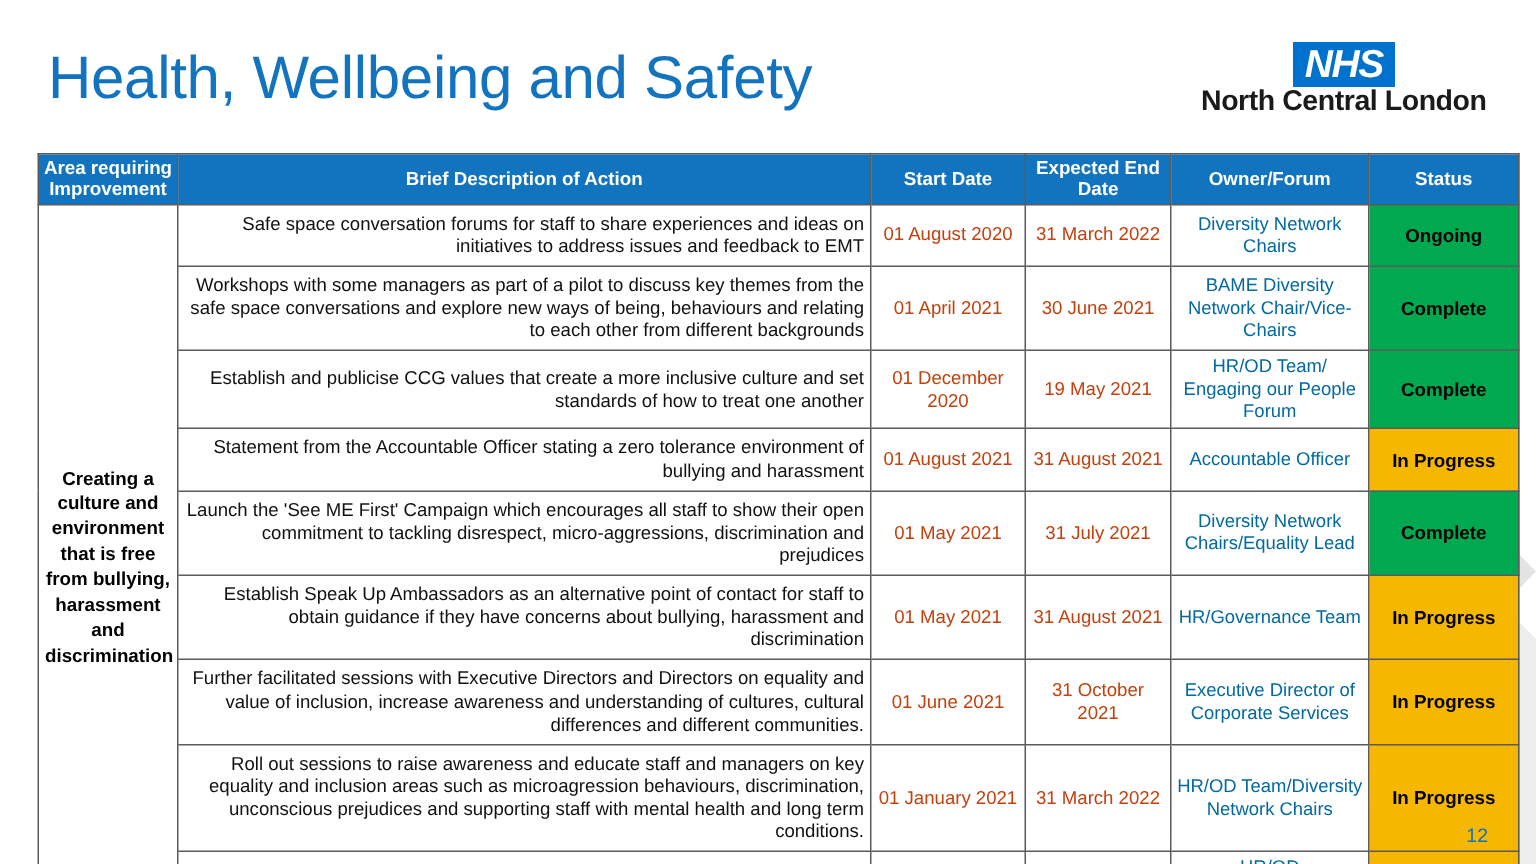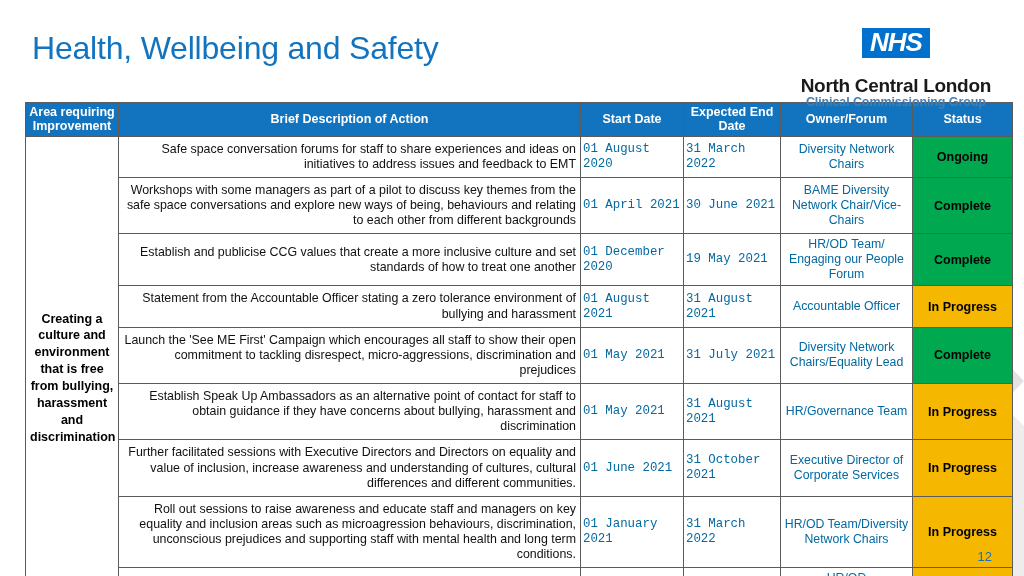--- a/index.html
+++ b/index.html
@@ -22,21 +22,21 @@
     right: 0; bottom: -20px;
     width: 420px; height: 430px;
     pointer-events: none;
     z-index: 0;
   }
 
   
   .title {
     position: absolute;
     left: 32px; top: 30px;
-    font-size: 32px;
+    font-size: 40px;
     font-weight: 400;
     color: #1273BF;
     letter-spacing: -0.2px;
     white-space: nowrap;
     z-index: 3;
   }
 
   
   .logo {
     position: absolute;
@@ -53,21 +53,21 @@
     font-style: italic;
     font-size: 26px;
     letter-spacing: -1px;
     padding: 1px 8px 2px 8px;
     line-height: 1.02;
   }
   .logo-name {
     font-size: 19px;
     font-weight: bold;
     color: #1a1a1a;
-    margin-top: 18px;
+    margin-top: 0;
     letter-spacing: -0.3px;
     line-height: 1.05;
   }
   .logo-sub {
     font-size: 12.5px;
     font-weight: bold;
     color: #3f7fba;
     margin-top: 1px;
     letter-spacing: -0.1px;
     line-height: 1.05;
@@ -121,25 +121,24 @@
     background: #ffffff;
     font-size: 12.4px;
     color: #111;
     line-height: 1.22;
     padding: 5px 4px 5px 5px;
     text-align: right;
   }
   td.date-cell {
     background: #ffffff;
     font-size: 12.4px;
-    color: #0369a1;
-    text-align: left;
+    color: #c2410c;
+    text-align: center;
     line-height: 1.2;
     padding: 3px 2px;
-    font-family: Liberation Mono, monospace;
   }
   td.owner-cell {
     background: #ffffff;
     font-size: 12.3px;
     color: #0369a1;
     text-align: center;
     line-height: 1.22;
     padding: 3px 3px;
   }
   td.status-cell {
@@ -171,21 +170,20 @@
   <svg class="watermark" viewBox="0 0 420 430" xmlns="http://www.w3.org/2000/svg">
     <polygon points="115,40 250,40 420,215 250,390 115,390 285,215" fill="#E3E3E3"></polygon>
     <polygon points="250,170 330,170 420,260 420,430 250,430 340,340" fill="#EDEDED"></polygon>
   </svg>
 
   <div class="title">Health, Wellbeing and Safety</div>
 
   <div class="logo">
     <div class="nhs-badge">NHS</div>
     <div class="logo-name">North Central London</div>
-    <div class="logo-sub">Clinical Commissioning Group</div>
   </div>
 
   <div class="table-wrap">
     <table class="grid">
       <colgroup>
         <col class="col-area">
           <col class="col-desc">
           <col class="col-start">
         <col class="col-end">
           <col class="col-owner">

